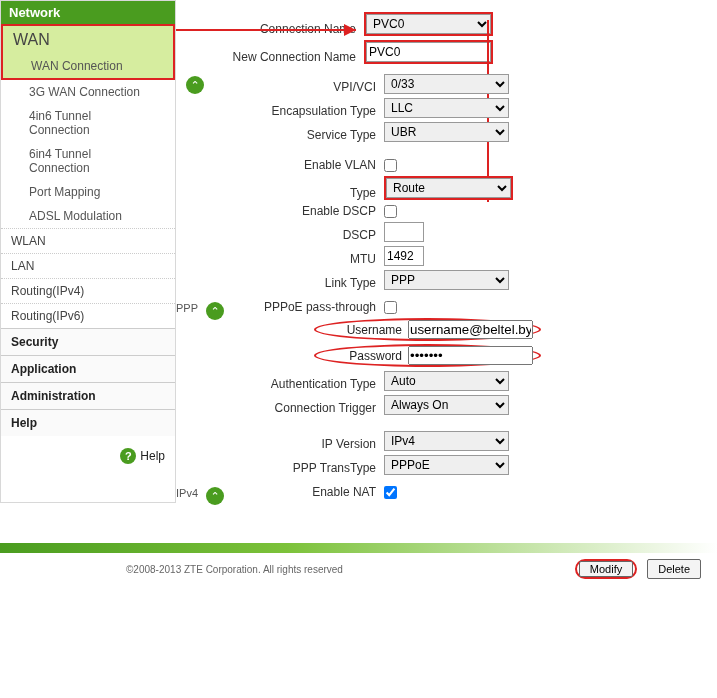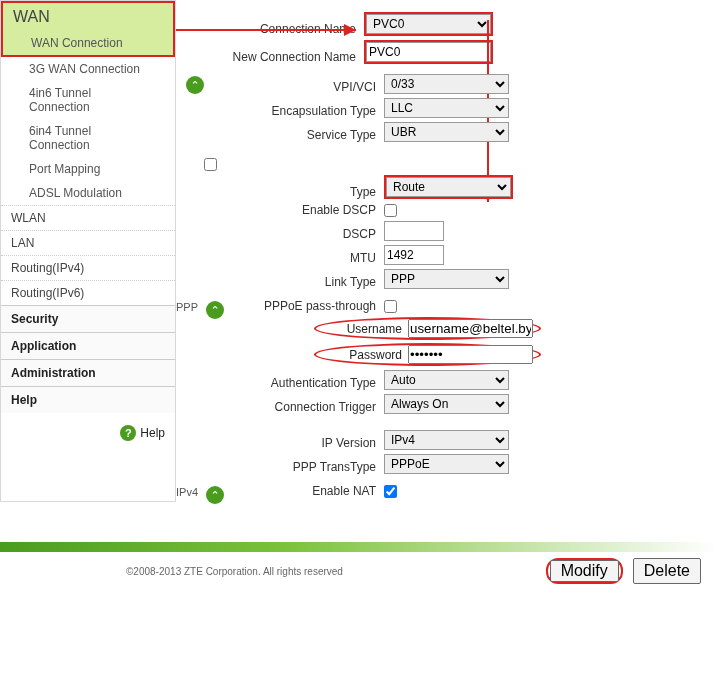--- a/index.html
+++ b/index.html
@@ -14,47 +14,48 @@
 .sb-group { padding: 5px 10px; font-size: 12px; color: #444; border-top: 1px dotted #ccc; background: #fff; }
 .sb-section { padding: 6px 10px; font-weight: bold; font-size: 12px; color: #222; border-top: 1px solid #ccc; background: #fafafa; }
 .sidebar-help { display: flex; justify-content: flex-end; align-items: center; padding: 12px 10px 12px 0; gap: 4px; }
 .help-icon { width: 16px; height: 16px; border-radius: 50%; background: #4a9c1f; color: #fff; display: inline-flex; align-items: center; justify-content: center; font-weight: bold; font-size: 11px; }
 
 .main { flex: 1; padding: 8px 12px 0 8px; position: relative; }
 .form-row { display: flex; align-items: flex-end; margin: 4px 0; }
 .form-row label { width: 180px; text-align: right; padding-right: 8px; font-size: 12px; color: #333; }
 .form-row select, .form-row input[type=text], .form-row input[type=password] { font-size: 12px; padding: 1px 2px; border: 1px solid #999; height: 20px; }
 .field-w { width: 125px; }
-.field-s { width: 60px; }
+.field-s { width: 40px; }
 .block { position: relative; margin-top: 10px; padding-left: 20px; }
 .block-label { position: absolute; left: -4px; top: 2px; font-size: 11px; color: #555; }
 .collapse-icon { position: absolute; left: 2px; top: 2px; width: 18px; height: 18px; border-radius: 50%; background: #4a9c1f; color: #fff; display: flex; align-items: center; justify-content: center; font-size: 11px; }
 .ppp-block .block-label { left: -28px; top: 2px; }
 .red-box { border: 2px solid #d22; display: inline-block; padding: 0; }
 .red-box select, .red-box input { border: 1px solid #999; }
 .red-ellipse { border: 2px solid #d22; border-radius: 50%/50%; display: inline-flex; align-items: center; padding: 0 6px; }
 .cred-row { display: flex; align-items: center; margin: 3px 0; }
 .cred-row .cred-label { width: 86px; text-align: right; padding-right: 6px; }
 .cred-wrap { margin-left: 90px; }
 
 .footer { margin-top: 40px; }
 .green-bar { height: 10px; background: linear-gradient(to right, #4a9c1f 0%, #7cc23a 40%, #ffffff 100%); }
 .footer-content { display: flex; justify-content: space-between; align-items: center; padding: 6px 16px; }
 .copy { font-size: 10px; color: #666; margin-left: 110px; }
 .btns { display: flex; gap: 10px; }
-.btn { font-size: 16px; padding: 1px 10px; border: 1px solid #666; background: #f4f4f4; border-radius: 2px; }
+.btn { font-size: 11px; padding: 1px 10px; border: 1px solid #666; background: #f4f4f4; border-radius: 2px; }
 .modify-ellipse { border: 2px solid #d22; border-radius: 12px; padding: 0 2px; display: inline-flex; }
 
 svg.arrows { position: absolute; top: 0; left: 0; pointer-events: none; }
 </style>
 </head>
 <body>
 
 <div class="container">
   <div class="sidebar">
+    <div class="sidebar-header">Network</div>
     <div class="wan-box">
       <div class="sb-item-wan">WAN</div>
       <div class="sb-sub active">WAN Connection</div>
     </div>
     <div class="sb-sub">3G WAN Connection</div>
     <div class="sb-sub">4in6 Tunnel Connection</div>
     <div class="sb-sub">6in4 Tunnel Connection</div>
     <div class="sb-sub">Port Mapping</div>
     <div class="sb-sub">ADSL Modulation</div>
     <div class="sb-group">WLAN</div>
@@ -100,20 +101,21 @@
       <div class="form-row">
           <label>Encapsulation Type</label>
         <select class="field-w"><option>LLC</option></select>
         </div>
       <div class="form-row">
           <label>Service Type</label>
         <select class="field-w"><option>UBR</option></select>
         </div>
       <div style="height:8px"></div>
       <div class="form-row">
+          <label>Enable VLAN</label>
         <input type="checkbox" style="">
         </div>
       <div class="form-row">
           <label>Type</label>
         <span class="red-box"><select class="field-w"><option>Route</option></select></span>
         </div>
       <div class="form-row">
           <label>Enable DSCP</label>
         <input type="checkbox" style="">
         </div>

